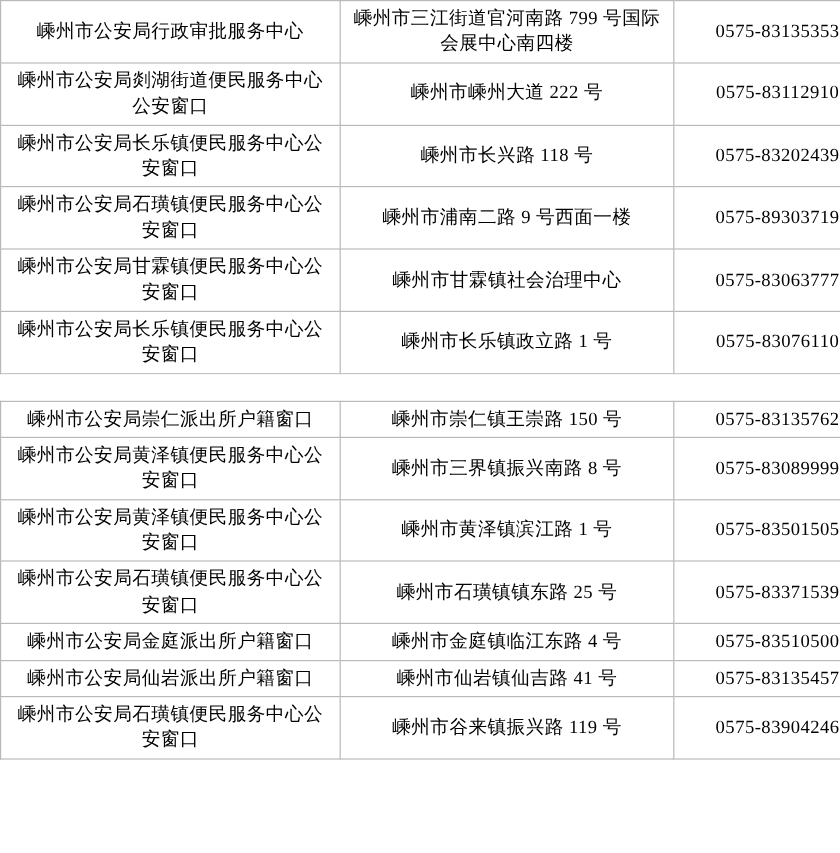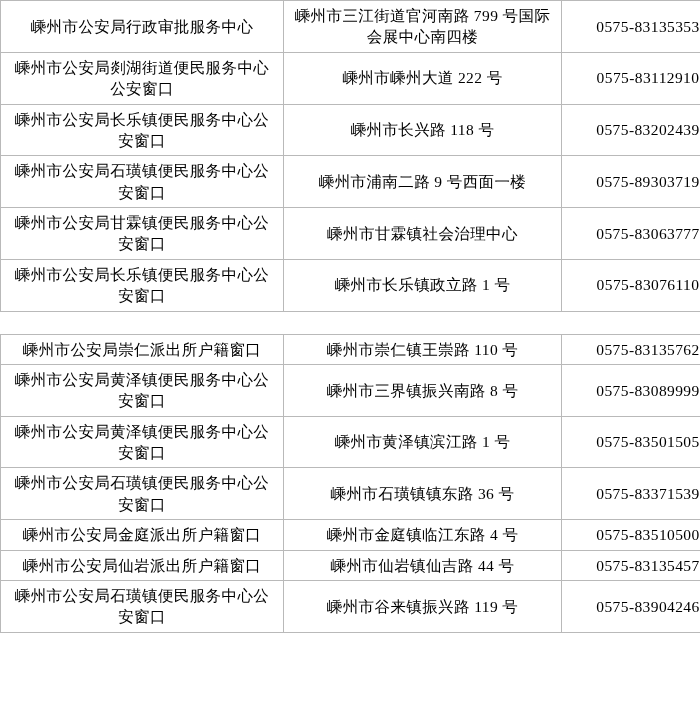--- a/index.html
+++ b/index.html
@@ -98,46 +98,46 @@
       </tr>
     </tbody>
   </table>
 
   <div class="tbl-gap"></div>
 
   <table class="contact-table">
     <tbody>
       <tr>
         <td class="col-name two-line">嵊州市公安局崇仁派出所户籍窗口</td>
-        <td class="col-addr">嵊州市崇仁镇王崇路 110 号</td>
+        <td class="col-addr">嵊州市崇仁镇王崇路 150 号</td>
         <td class="col-phone">0575-83135762</td>
       </tr>
       <tr>
         <td class="col-name two-line">嵊州市公安局黄泽镇便民服务中心公安窗口</td>
         <td class="col-addr">嵊州市三界镇振兴南路 8 号</td>
         <td class="col-phone">0575-83089999</td>
       </tr>
       <tr>
         <td class="col-name two-line">嵊州市公安局黄泽镇便民服务中心公安窗口</td>
         <td class="col-addr">嵊州市黄泽镇滨江路 1 号</td>
         <td class="col-phone">0575-83501505</td>
       </tr>
       <tr>
         <td class="col-name two-line">嵊州市公安局石璜镇便民服务中心公安窗口</td>
-        <td class="col-addr">嵊州市石璜镇镇东路 36 号</td>
+        <td class="col-addr">嵊州市石璜镇镇东路 25 号</td>
         <td class="col-phone">0575-83371539</td>
       </tr>
       <tr>
         <td class="col-name two-line">嵊州市公安局金庭派出所户籍窗口</td>
         <td class="col-addr">嵊州市金庭镇临江东路 4 号</td>
         <td class="col-phone">0575-83510500</td>
       </tr>
       <tr>
         <td class="col-name two-line">嵊州市公安局仙岩派出所户籍窗口</td>
-        <td class="col-addr">嵊州市仙岩镇仙吉路 44 号</td>
+        <td class="col-addr">嵊州市仙岩镇仙吉路 41 号</td>
         <td class="col-phone">0575-83135457</td>
       </tr>
       <tr>
         <td class="col-name two-line">嵊州市公安局石璜镇便民服务中心公安窗口</td>
         <td class="col-addr">嵊州市谷来镇振兴路 119 号</td>
         <td class="col-phone">0575-83904246</td>
       </tr>
     </tbody>
   </table>
 

